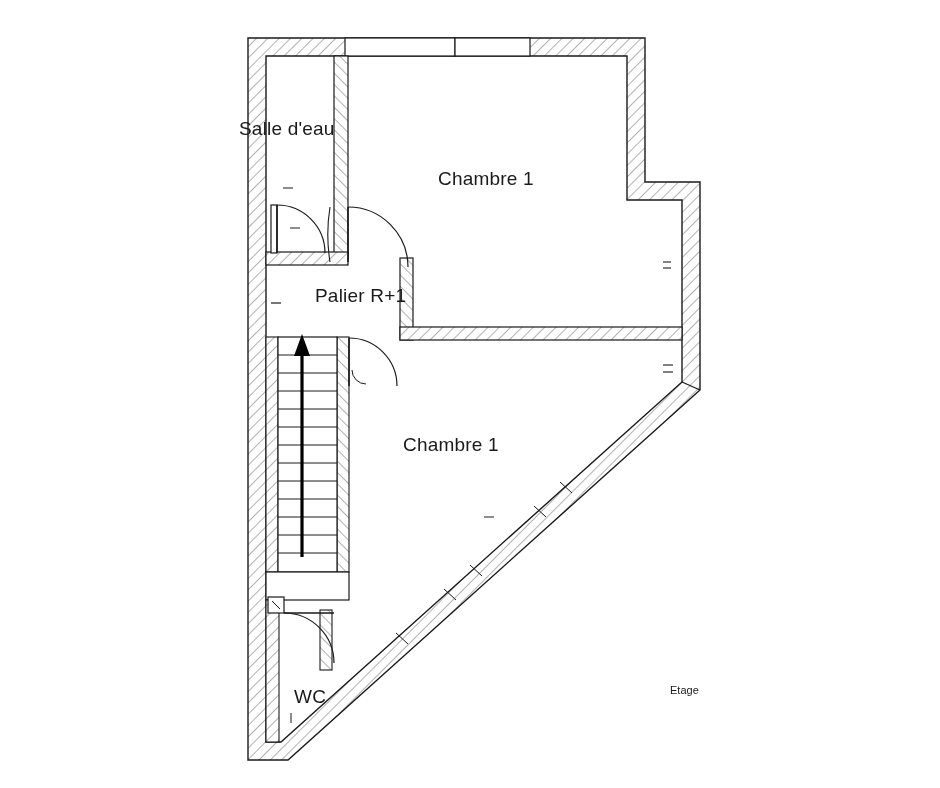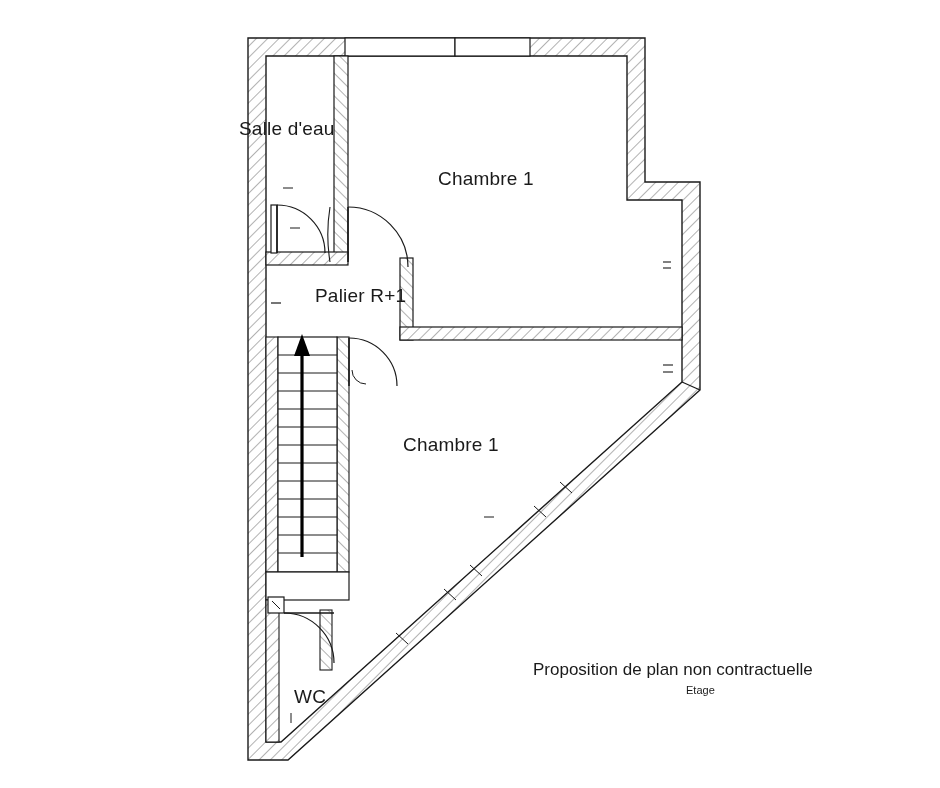--- a/index.html
+++ b/index.html
@@ -50,21 +50,20 @@
     white-space: nowrap;
     color: #1a1a1a;
   }
   .note-sub {
     position: absolute;
     left: 670px;
     top: 684px;
     font-size: 11px;
     white-space: nowrap;
     color: #1a1a1a;
-    margin-left: 16px;
   }
 </style>
 </head>
 <body>
 
 <div id="floorplan-root">
 
   <svg class="plan" viewBox="0 0 940 788">
     <defs>
       <pattern id="hatch" width="8" height="8" patternUnits="userSpaceOnUse" patternTransform="rotate(45)">
@@ -200,16 +199,15 @@
       <line x1="291" y1="713" x2="291" y2="723" stroke="#1a1a1a" stroke-width="1"></line>
     </g>
   </svg>
 
   <div class="room-label lbl-salle-deau">Salle d'eau</div>
   <div class="room-label lbl-chambre-1">Chambre 1</div>
   <div class="room-label lbl-palier">Palier R+1</div>
   <div class="room-label lbl-chambre-2">Chambre 1</div>
   <div class="room-label lbl-wc">WC</div>
 
-  <div class="note-main">Proposition de plan non contractuelle</div>
   <div class="note-sub">Etage</div>
 
 </div>
 
 </body></html>

